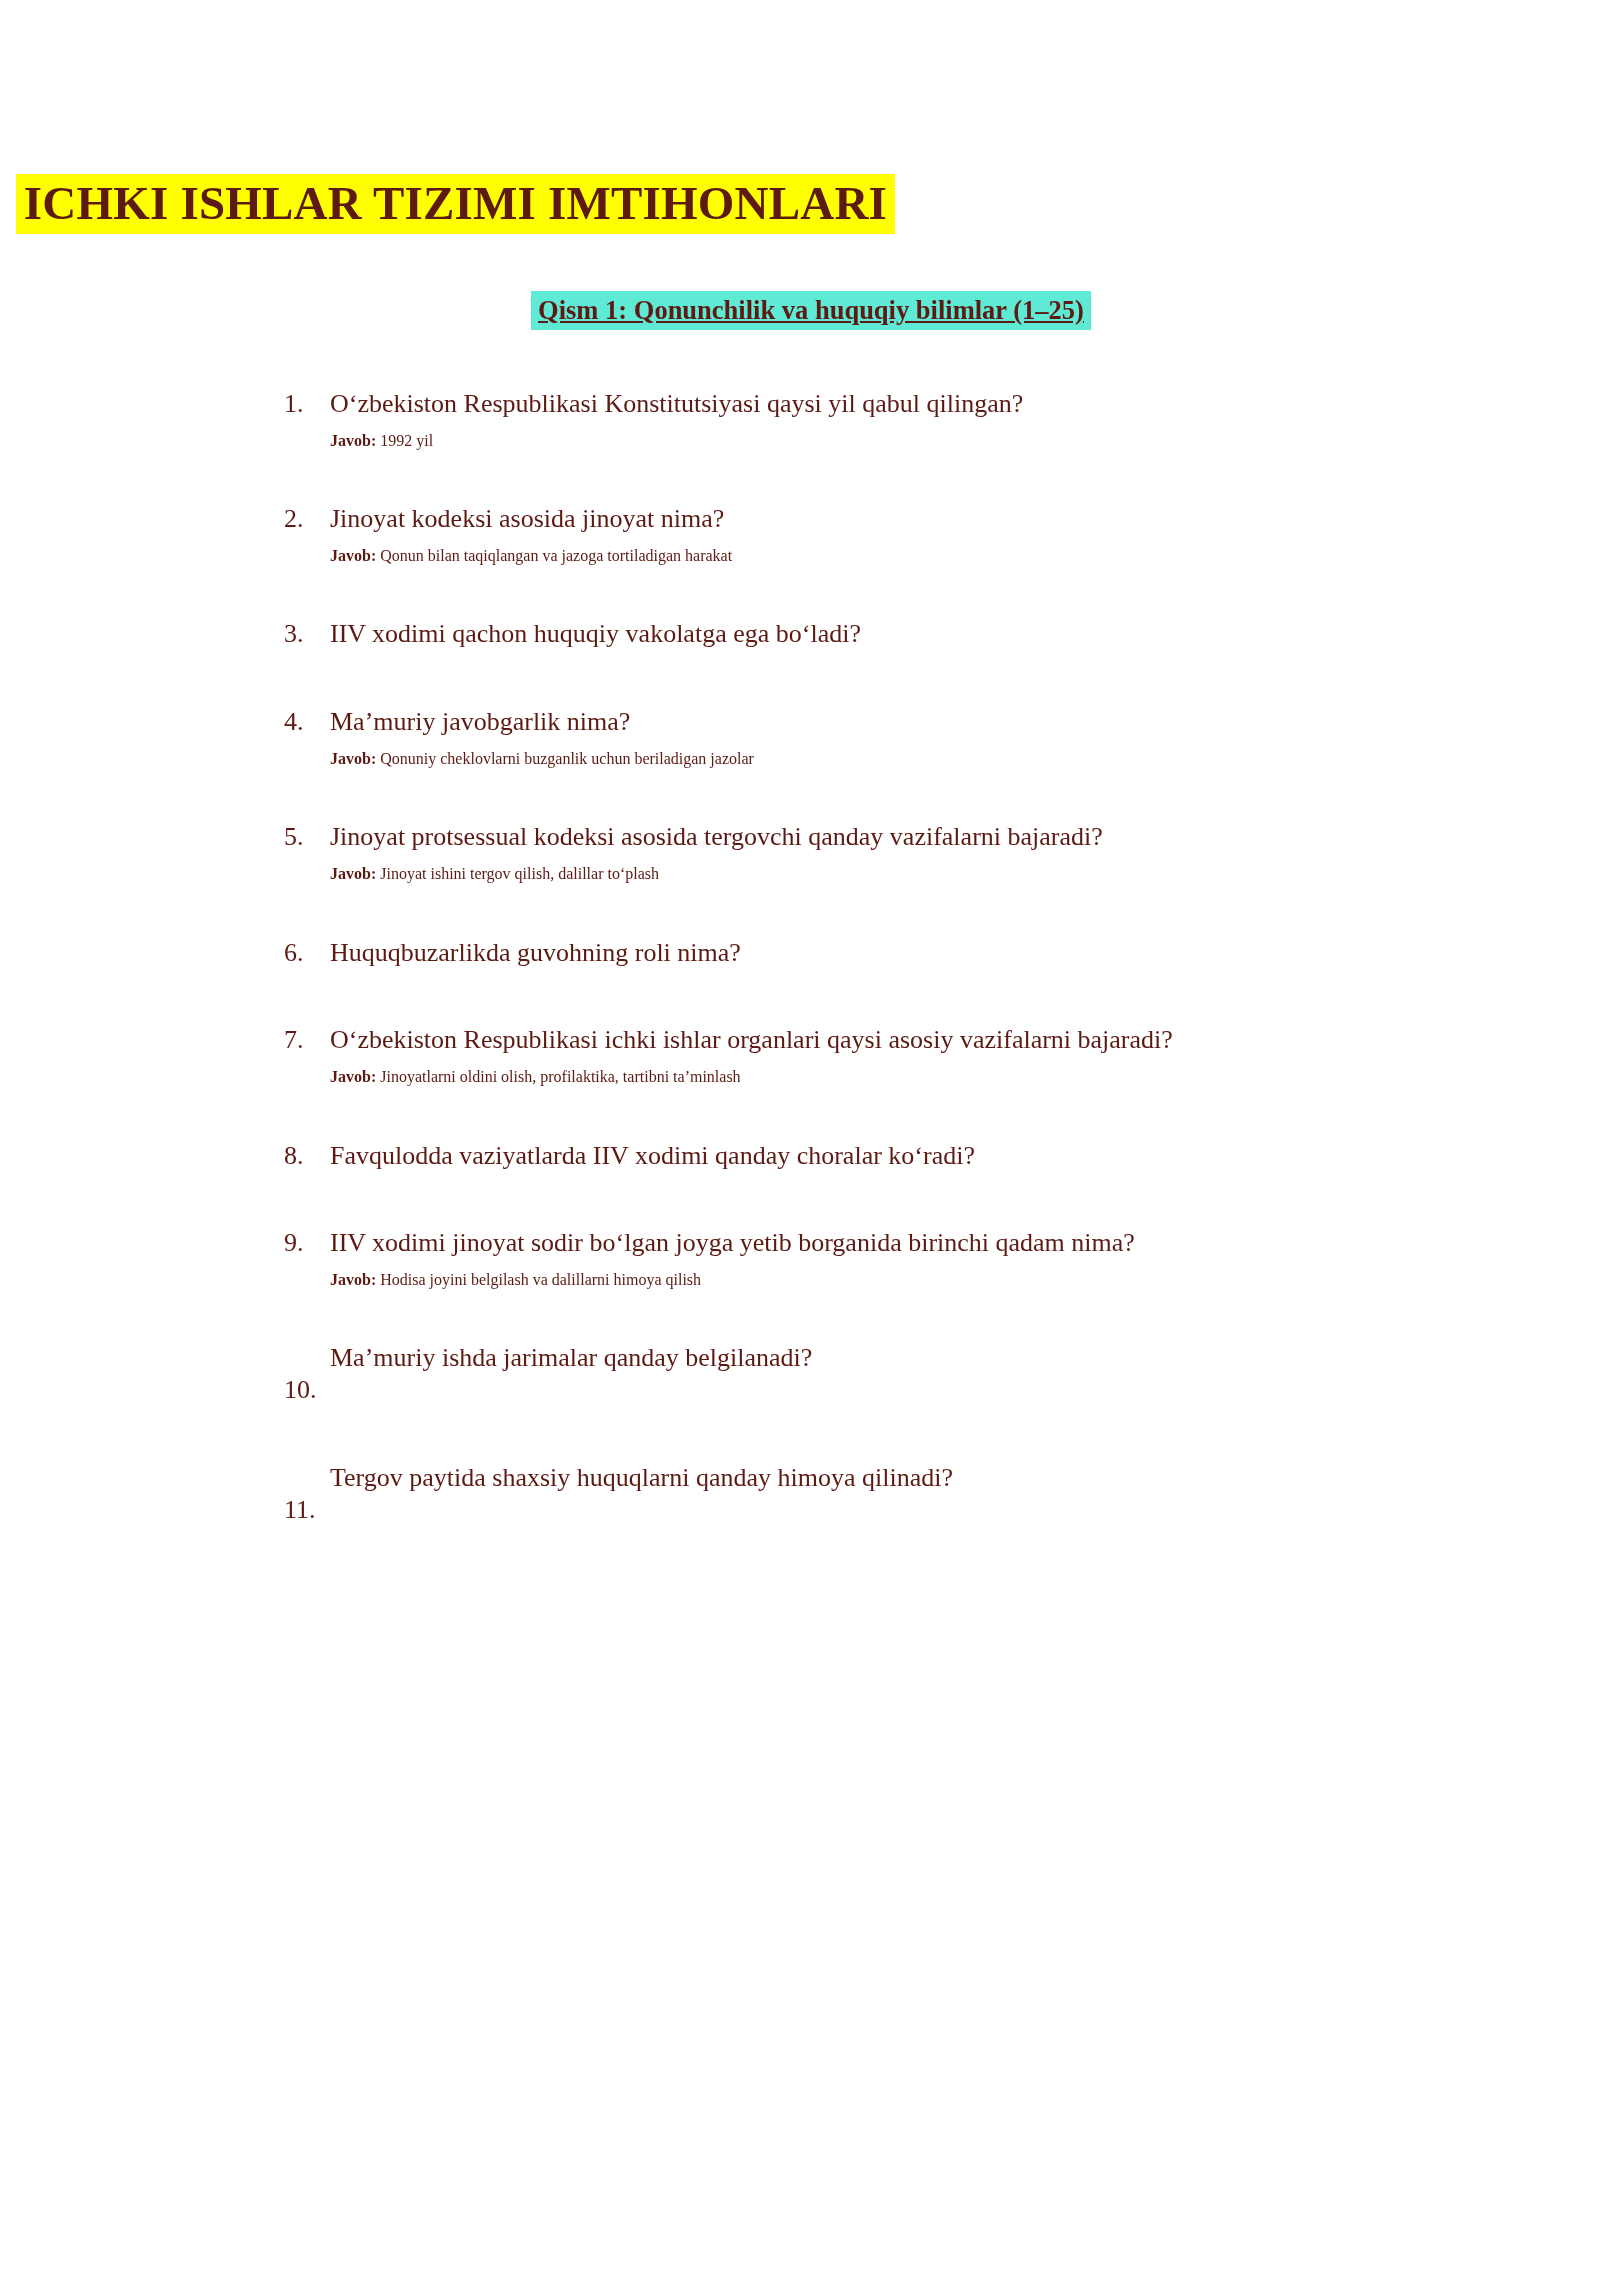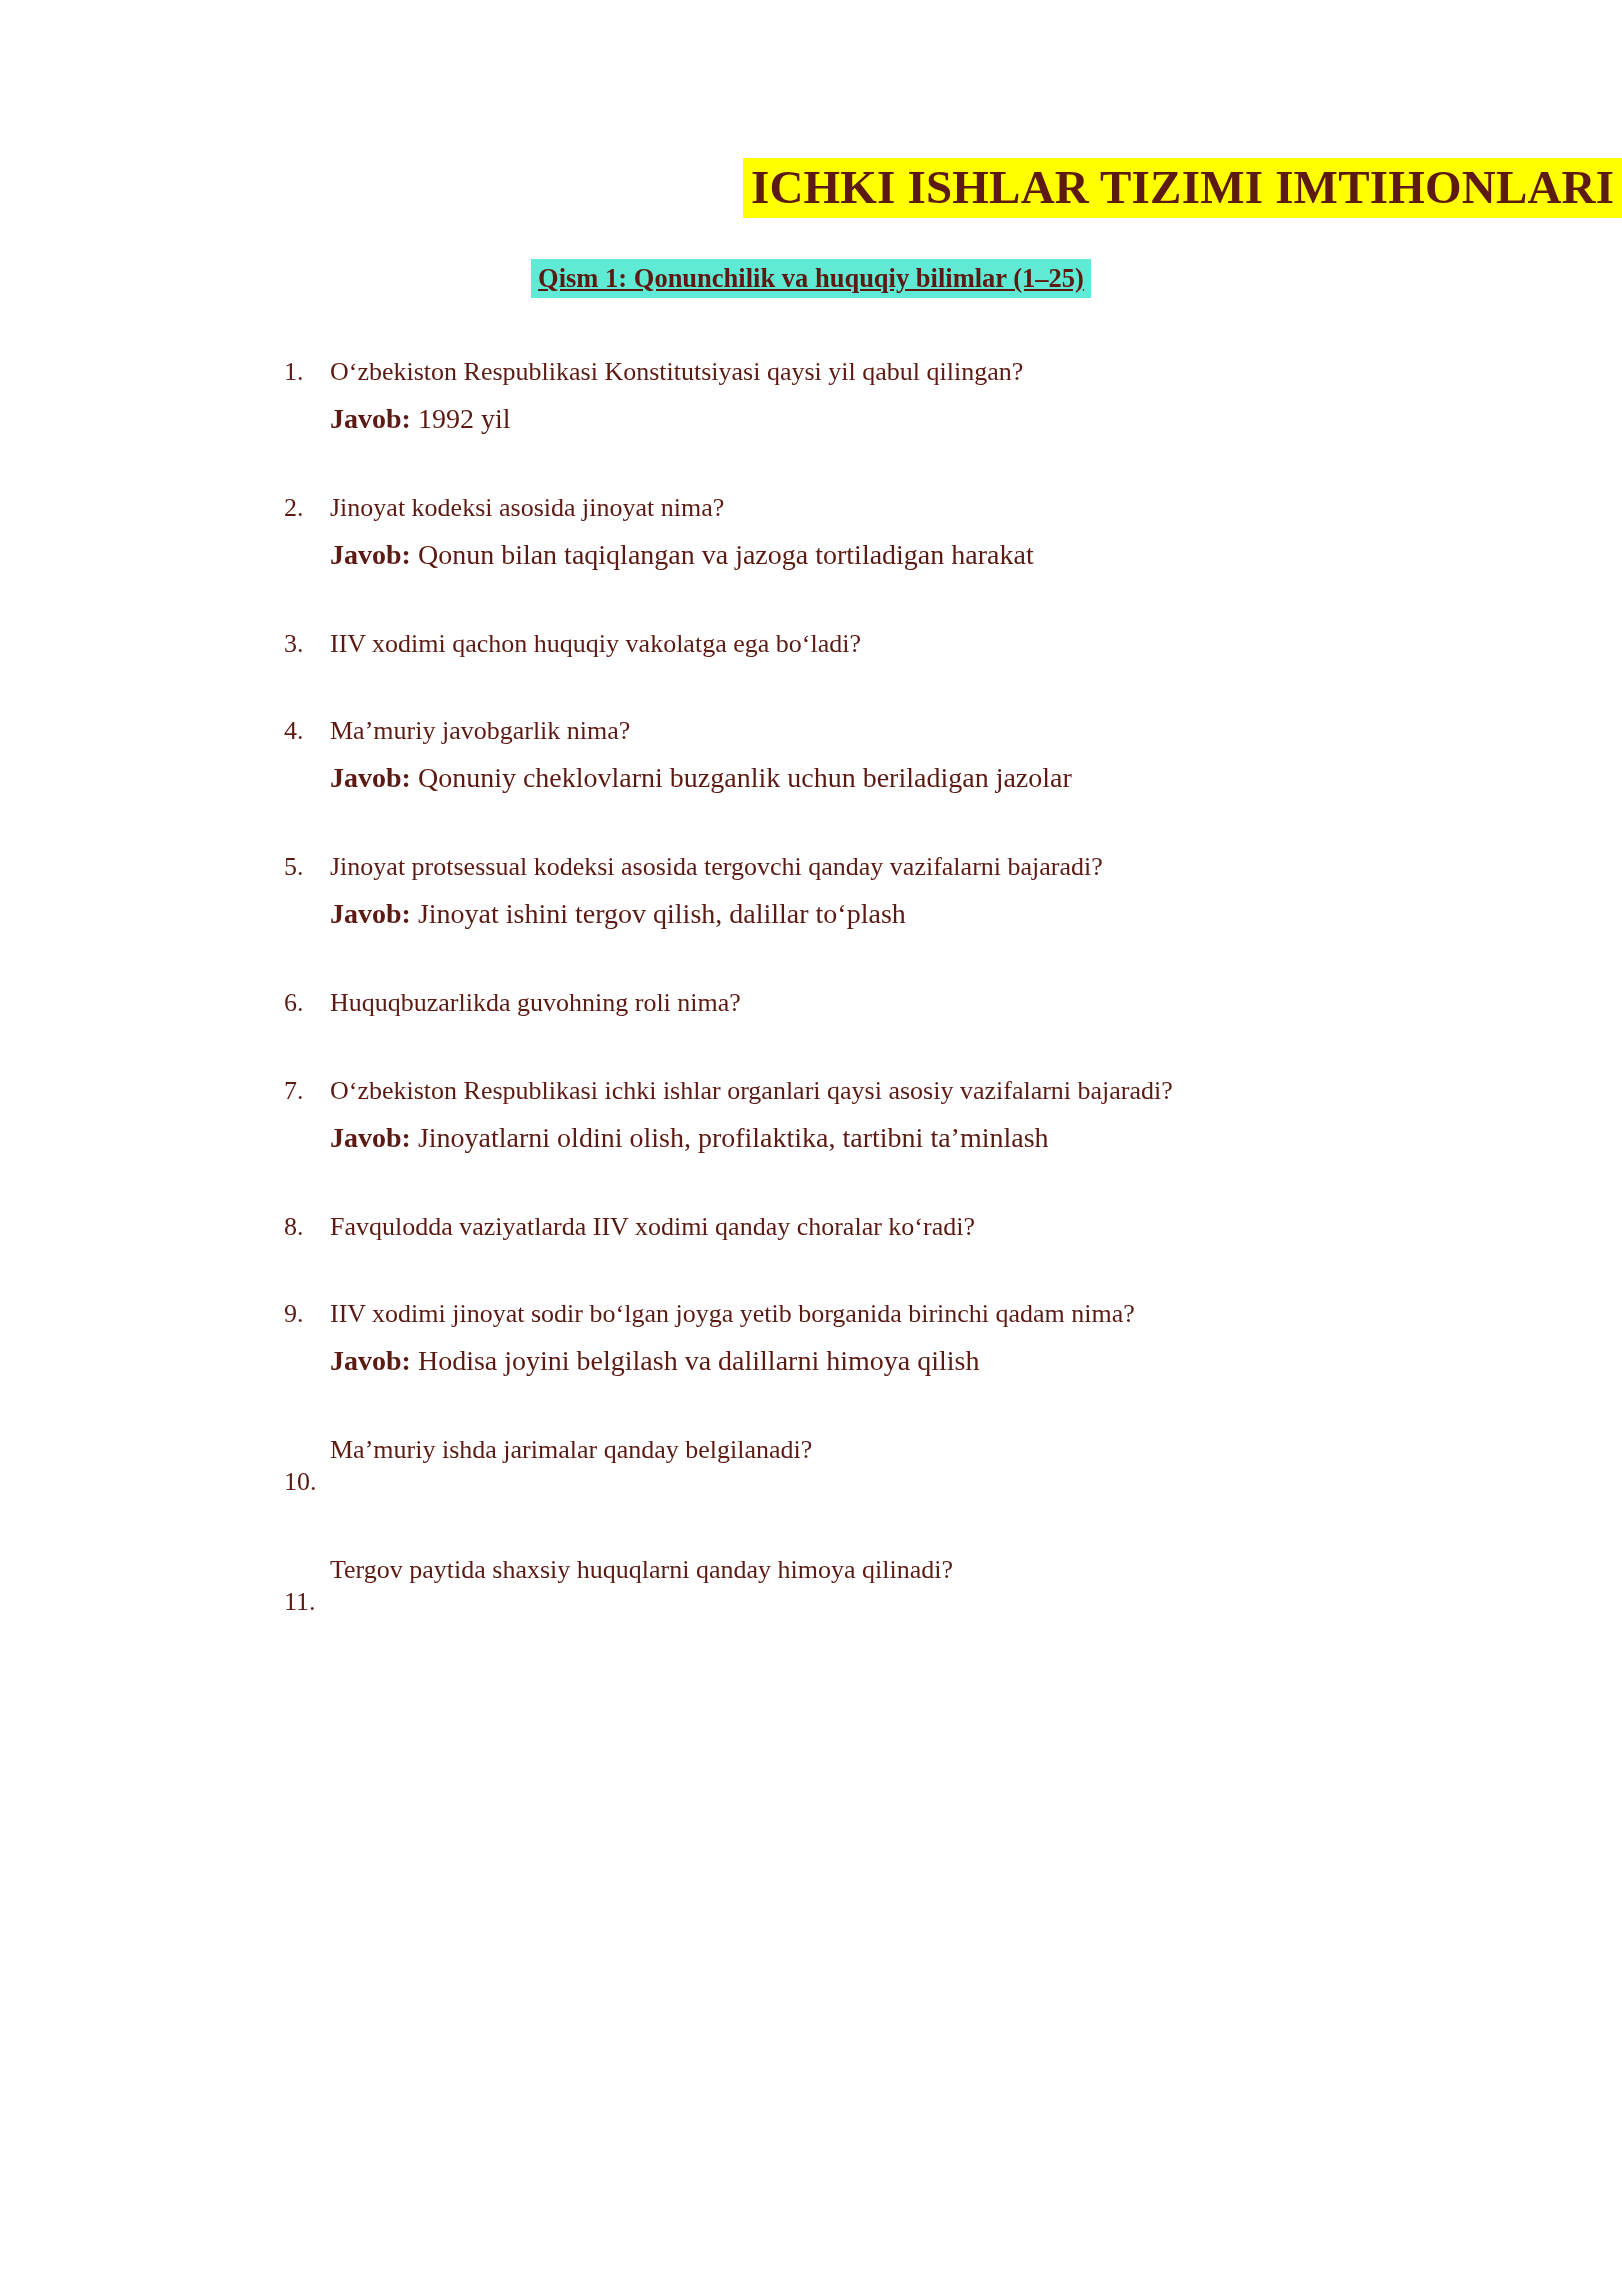--- a/index.html
+++ b/index.html
@@ -19,22 +19,22 @@
     color: #5C1A12;
     -webkit-font-smoothing: antialiased;
   }
 
   .content {
     padding: 0;
   }
 
   
   .title-wrap {
-    text-align: right;
-    margin: 0;
+    text-align: left;
+    margin: 16px;
     padding-top: 157px;
     line-height: 1.0;
   }
   .doc-title {
     display: inline;
     background: #FFFF00;
     color: #5C1A12;
     font-weight: bold;
     font-size: 47px;
     letter-spacing: 0.2px;
@@ -90,21 +90,21 @@
     margin-top: 32px;
   }
 
   .q-text {
     flex: 1 1 auto;
     color: #5C1A12;
   }
 
   .a-line {
     margin-left: 46px;
-    font-size: 28px;
+    font-size: 16px;
     line-height: 1.72;
     color: #5C1A12;
   }
 
   .a-label {
     font-weight: bold;
     color: #5C1A12;
   }
 
   .a-text {

